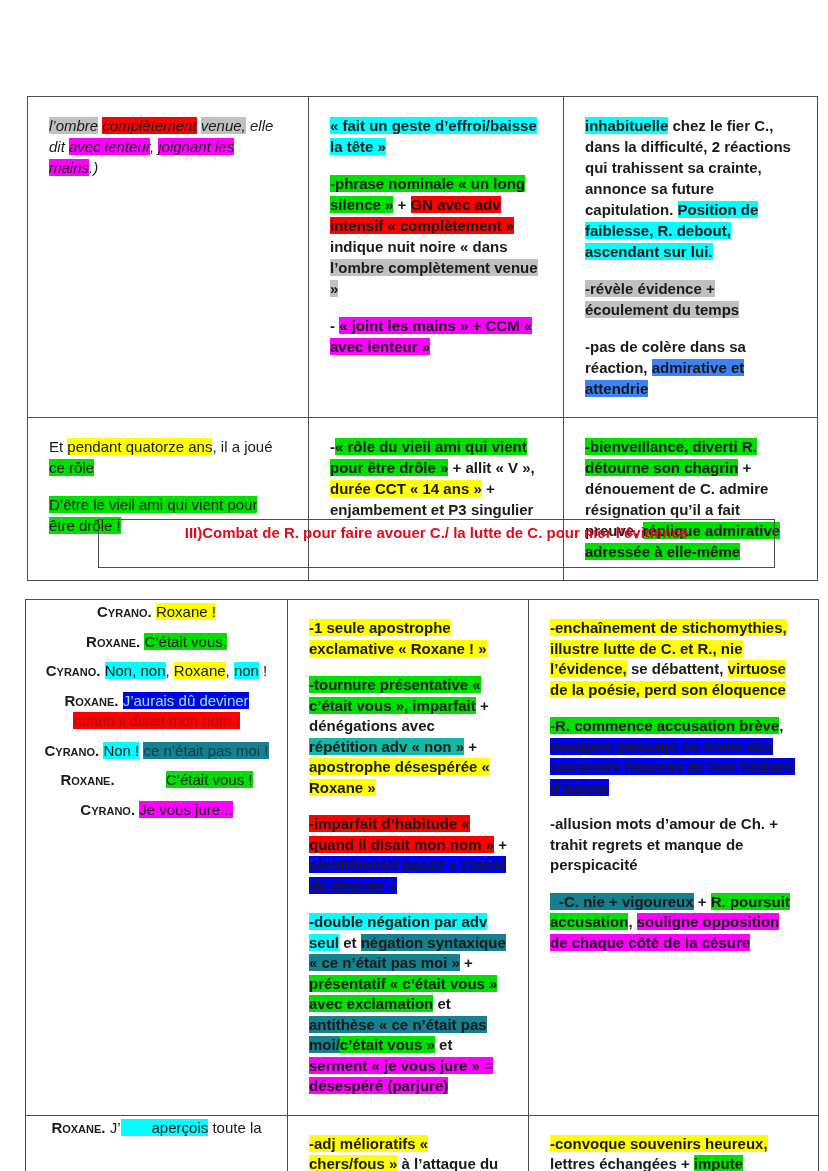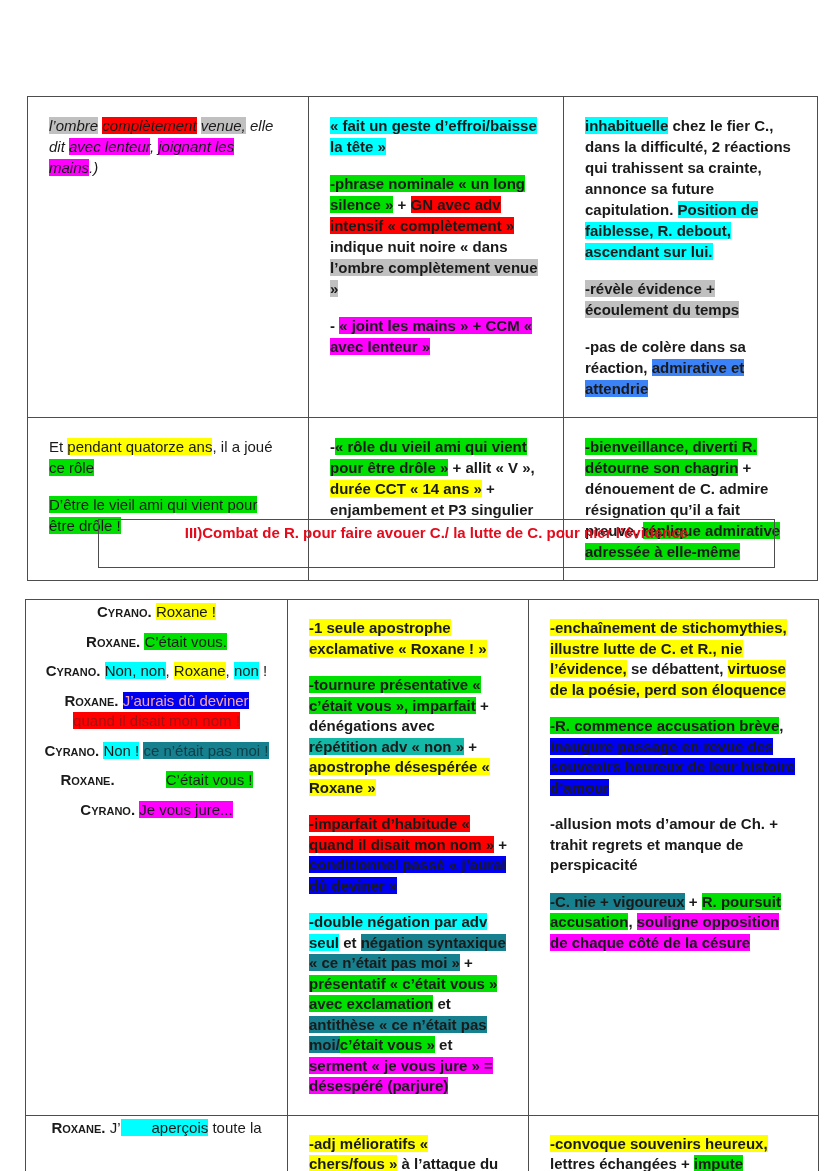--- a/index.html
+++ b/index.html
@@ -78,36 +78,36 @@
         <col style="width:262px">
         <col style="width:241px">
         <col style="width:290px">
       </colgroup>
     <tbody>
     <tr class="row-big">
       <td class="cite">
             <div class="para"><span class="sc">Cyrano. </span><span style="background-color: rgb(255, 255, 0);">Roxane !</span></div>
             <div class="para"><span class="sc">Roxane. </span><span style="background-color: rgb(0, 224, 0);">C’était vous.</span></div>
             <div class="para"><span class="sc">Cyrano. </span><span style="background-color: rgb(0, 255, 255);">Non, non</span><span>, </span><span style="background-color: rgb(255, 255, 0);">Roxane</span><span>, </span><span style="background-color: rgb(0, 255, 255);">non</span><span> !</span></div>
-            <div class="para"><span class="sc">Roxane. </span><span style="background-color: rgb(0, 0, 240); color: #fca5a5;">J’aurais dû deviner</span><br><span style="background-color: rgb(255, 0, 0); color: rgb(163, 18, 18);">quand il disait mon nom !</span></div>
+            <div class="para"><span class="sc">Roxane. </span><span style="background-color: rgb(0, 0, 240); color: #86efac;">J’aurais dû deviner</span><br><span style="background-color: rgb(255, 0, 0); color: rgb(163, 18, 18);">quand il disait mon nom !</span></div>
             <div class="para"><span class="sc">Cyrano. </span><span style="background-color: rgb(0, 255, 255);">Non !</span><span> </span><span style="background-color: rgb(23, 128, 143); color: rgb(12, 63, 72);">ce n’était pas moi !</span></div>
             <div class="para"><span class="sc">Roxane. </span><span style="background-color: rgb(0, 224, 0); margin-left: 47px;">C’était vous !</span></div>
             <div class="para"><span class="sc">Cyrano. </span><span style="background-color: rgb(255, 0, 255);">Je vous jure...</span></div>
           </td>
       <td class="bold-cell">
             <div class="para"><span style="background-color: rgb(255, 255, 0);">-1 seule apostrophe exclamative « Roxane ! »</span></div>
             <div class="para"><span style="background-color: rgb(0, 224, 0);">-tournure présentative « c’était vous », imparfait</span><span> + dénégations avec </span><span style="background-color: #14b8a6;">répétition adv « non »</span><span> + </span><span style="background-color: rgb(255, 255, 0);">apostrophe désespérée « Roxane »</span></div>
             <div class="para"><span style="background-color: rgb(255, 0, 0);">-imparfait d’habitude « quand il disait mon nom »</span><span> + </span><span style="background-color: rgb(0, 0, 240);">conditionnel passé « j’aurai dû deviner »</span></div>
             <div class="para"><span style="background-color: rgb(0, 255, 255);">-double négation par adv seul</span><span> et </span><span style="background-color: rgb(23, 128, 143);">négation syntaxique « ce n’était pas moi »</span><span> + </span><span style="background-color: rgb(0, 224, 0);">présentatif « c’était vous » avec exclamation</span><span> et </span><span style="background-color: rgb(23, 128, 143);">antithèse « ce n’était pas moi/</span><span style="background-color: rgb(0, 224, 0);">c’était vous »</span><span> et </span><span style="background-color: rgb(255, 0, 255);">serment « je vous jure » = désespéré (parjure)</span></div>
           </td>
       <td class="bold-cell">
             <div class="para"><span style="background-color: rgb(255, 255, 0);">-enchaînement de stichomythies, illustre lutte de C. et R., nie l’évidence,</span><span> se débattent, </span><span style="background-color: rgb(255, 255, 0);">virtuose de la poésie, perd son éloquence</span></div>
             <div class="para"><span style="background-color: rgb(0, 224, 0);">-R. commence accusation brève</span><span>, </span><span style="background-color: rgb(0, 0, 240);">inaugure passage en revue des souvenirs heureux de leur histoire d’amour</span></div>
             <div class="para"><span>-allusion mots d’amour de Ch. + trahit regrets et manque de perspicacité</span></div>
-            <div class="para"><span style="background-color: rgb(23, 128, 143);">-C. nie + vigoureux</span><span> + </span><span style="background-color: rgb(0, 224, 0);">R. poursuit accusation</span><span>, </span><span style="background-color: rgb(255, 0, 255);">souligne opposition de chaque côté de la césure</span></div>
+            <div class="para"><span style="background-color: rgb(23, 128, 143); padding-left: 9px;">-C. nie + vigoureux</span><span> + </span><span style="background-color: rgb(0, 224, 0);">R. poursuit accusation</span><span>, </span><span style="background-color: rgb(255, 0, 255);">souligne opposition de chaque côté de la césure</span></div>
           </td>
     </tr>
     <tr class="row-last">
       <td class="cite">
             <div class="para"><span class="sc">Roxane. </span><span>J’</span><span style="background-color: rgb(0, 255, 255); padding-left: 31px;">aperçois</span><span> toute la</span></div>
           </td>
       <td class="bold-cell">
             <div class="para"><span style="background-color: rgb(255, 255, 0);">-adj mélioratifs « chers/fous »</span><span> à l’attaque du vers + </span><span style="background-color: #8b5cf6;">retour</span></div>
           </td>
       <td class="bold-cell">

